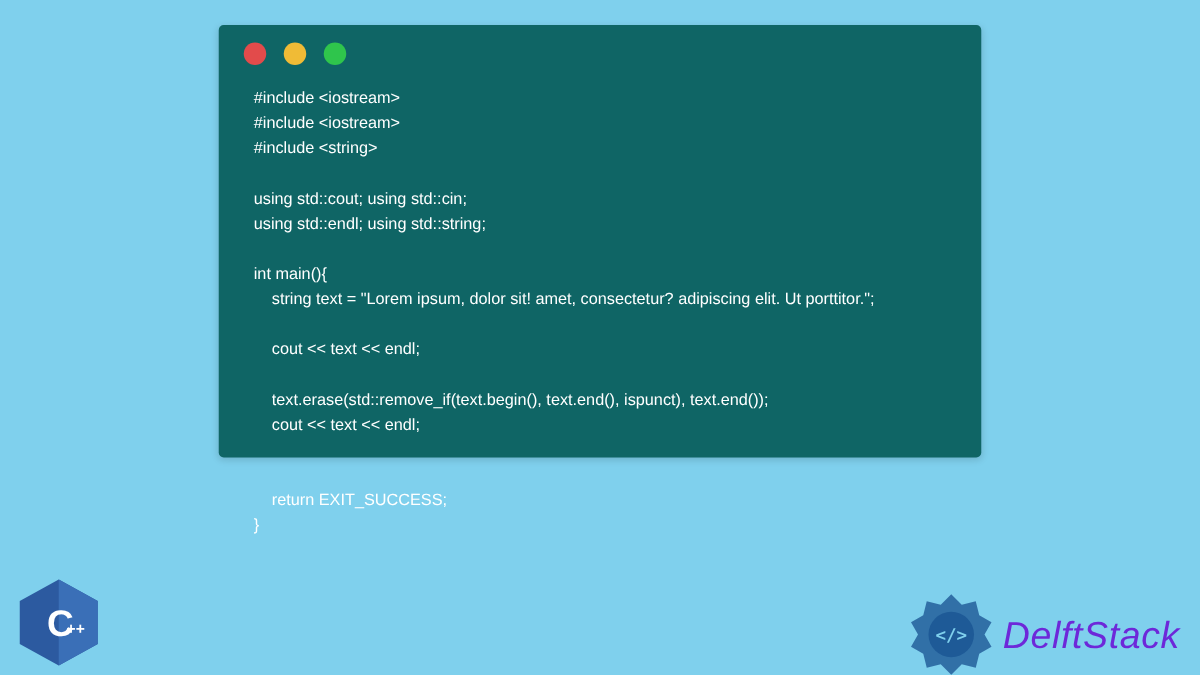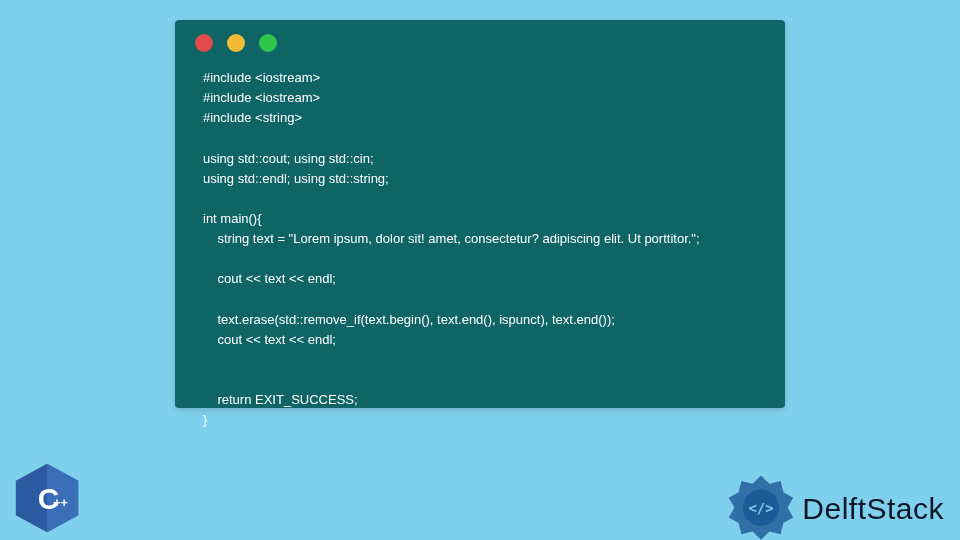--- a/index.html
+++ b/index.html
@@ -9,21 +9,21 @@
     background: #7fd0ed;
     font-family: Arial, Helvetica, sans-serif;
     position: relative;
     overflow: hidden;
   }
   .code-window {
     position: absolute;
     left: 175px;
     top: 20px;
     width: 610px;
-    height: 388px;
+    height: 346px;
     background: #0f6565;
     border-radius: 4px;
     padding: 14px 18px 18px 18px;
     box-shadow: 0 2px 6px rgba(0,0,0,0.15);
   }
   .dots {
     display: flex;
     gap: 14px;
     margin-bottom: 16px;
     margin-left: 2px;
@@ -58,22 +58,23 @@
     display: flex;
     align-items: center;
     gap: 6px;
   }
   .delft-logo {
     width: 70px;
     height: 70px;
   }
   .delft-text {
     font-size: 30px;
-    color: #0f172a;
+    color: #6d28d9;
     font-weight: 400;
+    font-style: italic;
     letter-spacing: 0.5px;
   }
 </style>
 </head>
 <body>
 
 <div class="code-window">
   <div class="dots">
     <div class="dot dot-red"></div>
     <div class="dot dot-yellow"></div>

